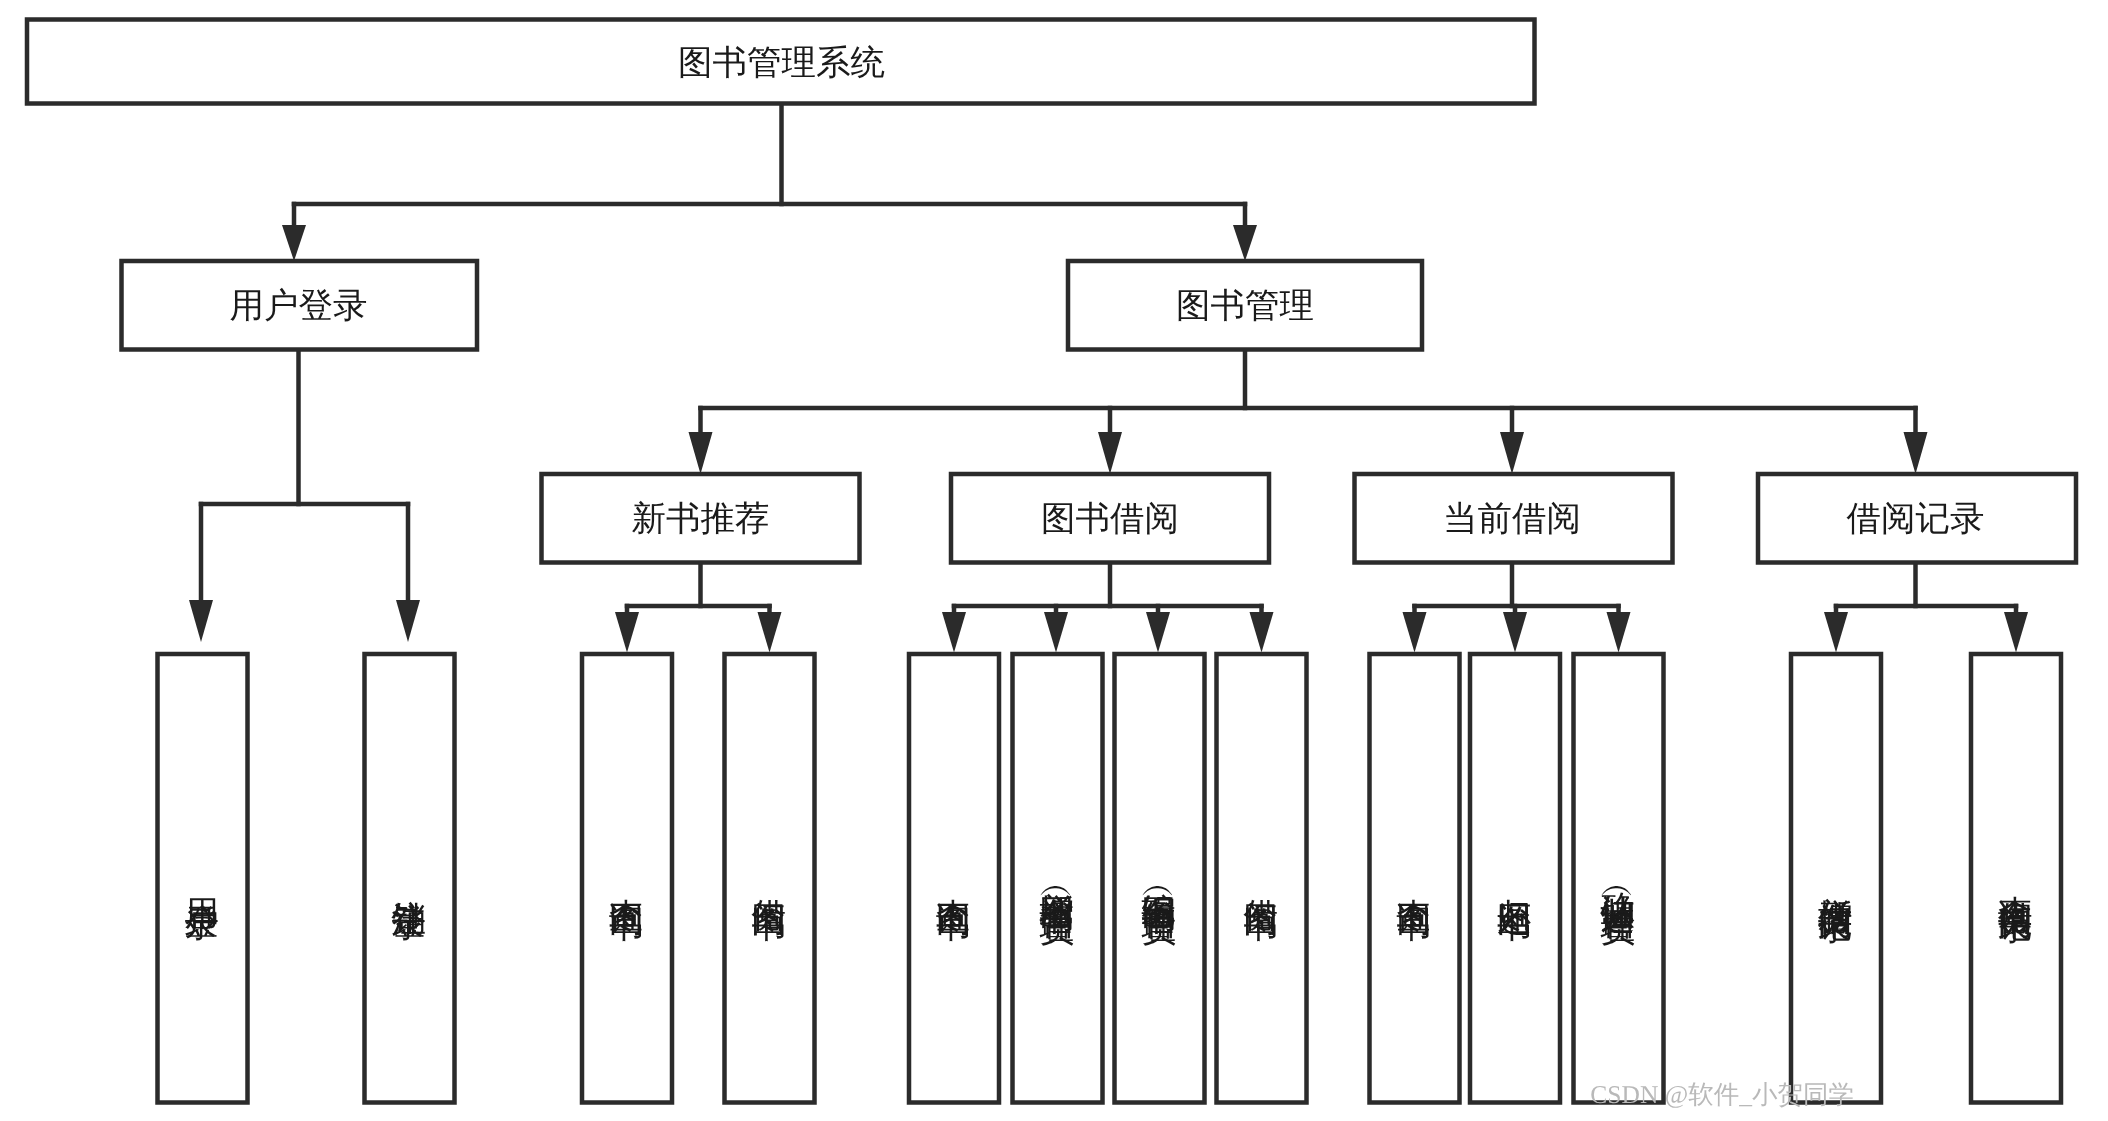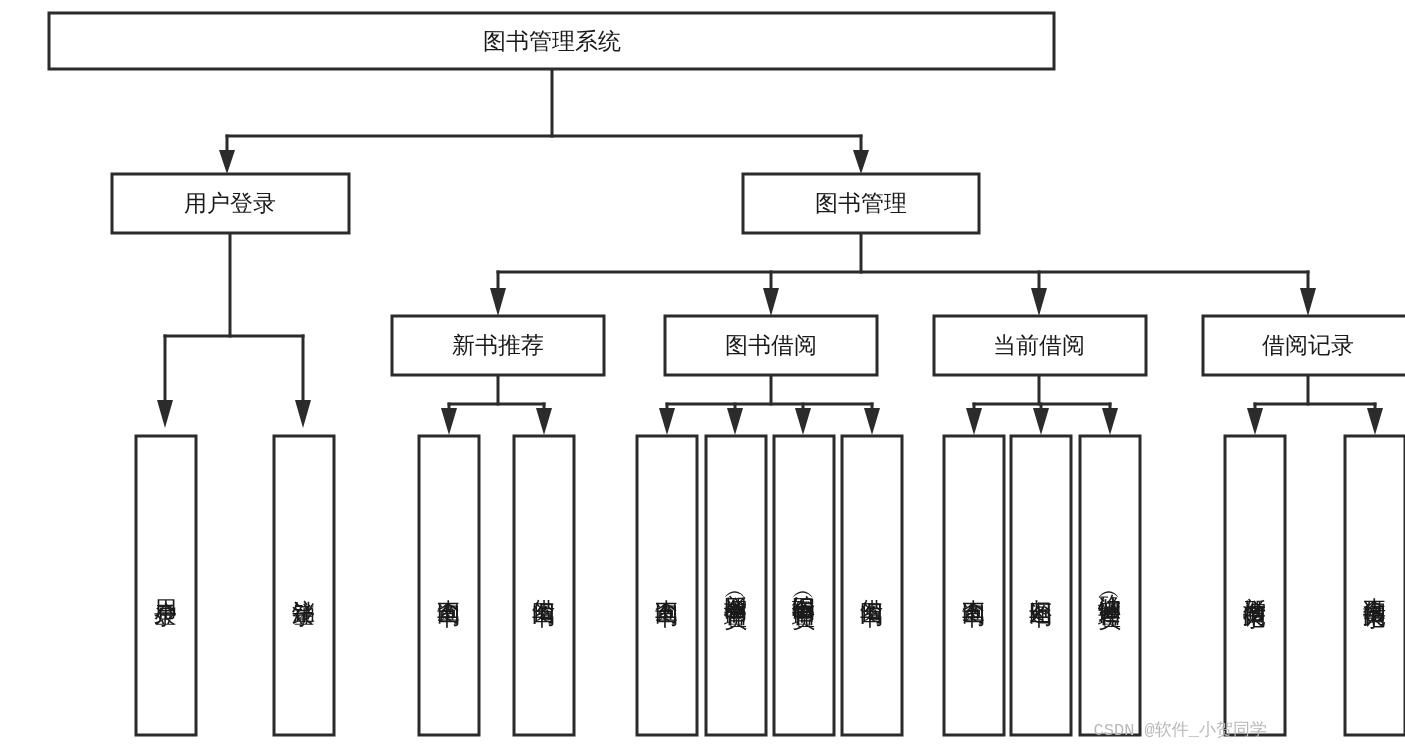--- a/index.html
+++ b/index.html
@@ -13,21 +13,20 @@
     font-family: "Liberation Sans", "DejaVu Sans", sans-serif;
     overflow: hidden;
     position: relative;
   }
   #diagram-root {
     position: absolute;
     left: 0;
     top: 0;
     width: 1250px;
     height: 747px;
-    margin-left: 31px;
   }
   svg.flow {
     display: block;
     width: 1405px;
     height: 747px;
   }
   .node-box {
     fill: #ffffff;
     stroke: #2b2b2b;
     stroke-width: 3;
@@ -55,21 +54,21 @@
     font-size: 23px;
     writing-mode: vertical-rl;
     text-orientation: upright;
     letter-spacing: 2px;
     dominant-baseline: central;
   }
   .watermark {
     position: absolute;
     right: 14px;
     bottom: 6px;
-    font-family: Liberation Mono, monospace;
+    font-family: Liberation Serif, serif;
     font-size: 17px;
     color: #b9b9b9;
     white-space: nowrap;
     pointer-events: none;
   }
 </style>
 </head>
 <body>
 
 <div id="diagram-root">

